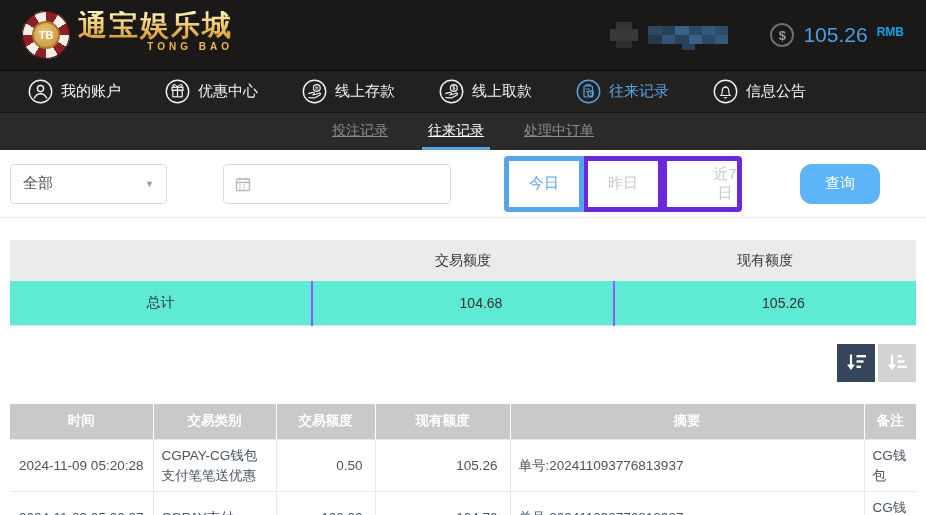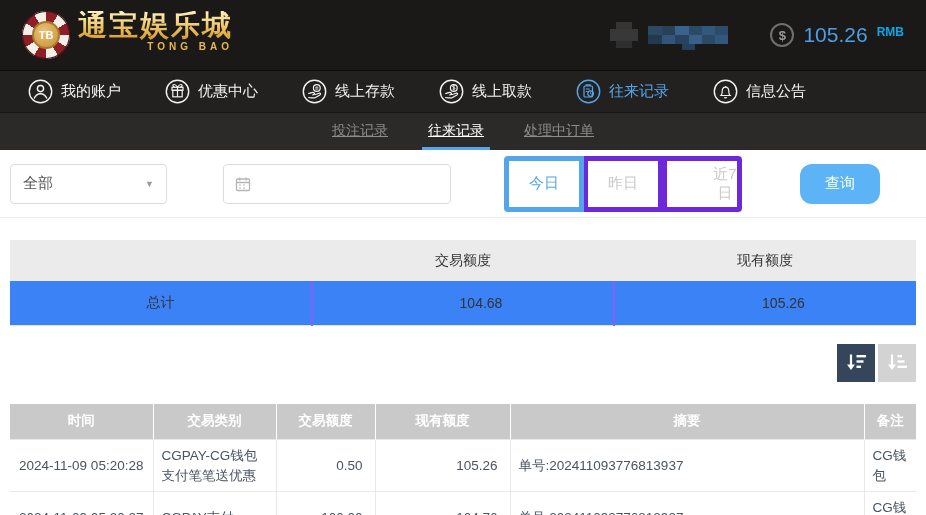--- a/index.html
+++ b/index.html
@@ -59,21 +59,21 @@
     color:#c9c9c9; font-size:15px; cursor:pointer; margin-left:-1px; }
   .quick-btn:first-child { border-radius:4px 0 0 4px; margin-left:0; }
   .quick-btn:last-child { border-radius:0 4px 4px 0;padding-left:46px; }
   .quick-btn.active { border-color:#54a5ea; color:#54a5ea; position:relative; z-index:2; }
   .search-btn { width:80px; height:40px; margin-left:10px; background:#5cb3f5; border:none;
     border-radius:12px; color:#fff; font-size:15px; cursor:pointer; }
 
   
   .summary-table { width:906px; margin:22px 10px 0; border-collapse:collapse; table-layout:fixed; }
   .summary-table th { height:41px; background:#ebebeb; font-weight:normal; font-size:14px; color:#333; }
-  .summary-table td { height:44px; background:#3b82f6; font-size:14px; color:#333; text-align:center;
+  .summary-table td { height:44px; background:#5eead4; font-size:14px; color:#333; text-align:center;
     border-bottom:1px solid #e3e3e3; }
   .summary-table td + td { border-left:2px solid #8b5cf6;padding-left:36px; }
 
   
   .sort-row { width:906px; margin:18px 10px 0; display:flex; justify-content:flex-end; gap:3px; }
   .sort-btn { width:38px; height:38px; border:none; cursor:pointer;
     display:flex; align-items:center; justify-content:center; }
   .sort-btn.desc { background:#35455b; }
   .sort-btn.asc  { background:#d3d3d3; }
 

